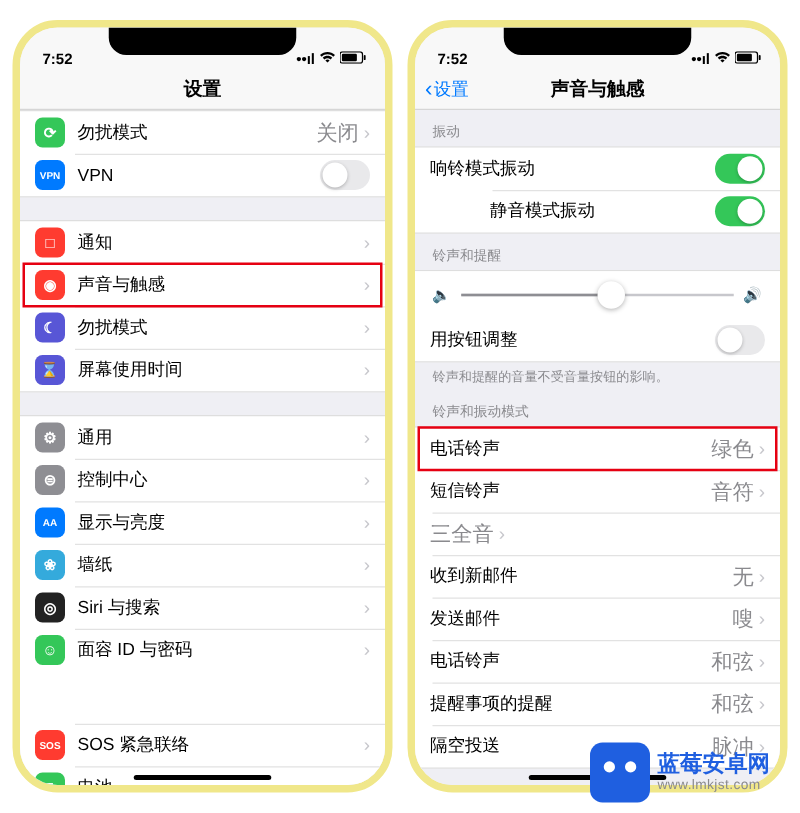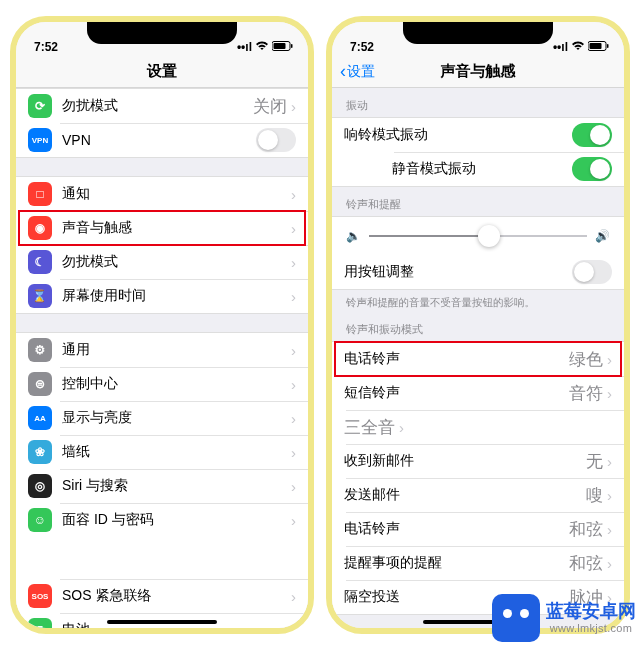--- a/index.html
+++ b/index.html
@@ -199,27 +199,26 @@
     bottom: 4px;
     left: 50%;
     transform: translateX(-50%);
     width: 110px;
     height: 4px;
     background: #000;
     border-radius: 2px;
   }
   .watermark {
     position: absolute;
-    right: 4px;
+    right: 24px;
     bottom: 8px;
     display: flex;
     align-items: center;
     gap: 6px;
     z-index: 20;
-    text-align: center;
   }
   .watermark .logo {
     width: 48px;
     height: 48px;
     background: #1f5fe0;
     border-radius: 10px;
     position: relative;
   }
   .watermark .logo::before, .watermark .logo::after {
     content:"";

